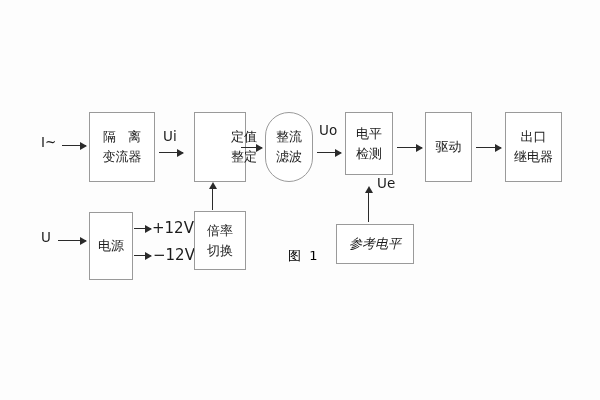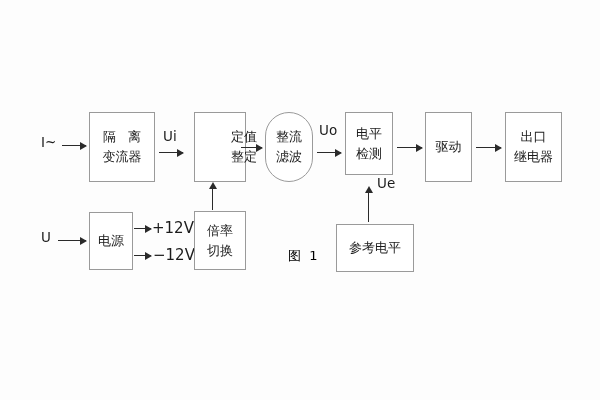--- a/index.html
+++ b/index.html
@@ -125,38 +125,38 @@
     <span class="ln">驱动</span>
   </div>
 
   <div class="arrow-h" style="left:476px; top:147px; width:25px;"></div>
 
   <div class="box" style="left:505px; top:112px; width:57px; height:70px;">
     <span class="ln">出口</span>
     <span class="ln">继电器</span>
   </div>
 
-  <div class="box single" style="left:89px; top:212px; width:44px; height:58px;">
+  <div class="box single" style="left:89px; top:212px; width:44px; height:68px;">
     <span class="ln">电源</span>
   </div>
 
   <div class="arrow-h" style="left:134px; top:228px; width:17px;"></div>
   <div class="lbl" style="left:152px; top:221px;">+12V</div>
 
   <div class="arrow-h" style="left:134px; top:255px; width:17px;"></div>
   <div class="lbl" style="left:153px; top:248px;">−12V</div>
 
   <div class="box" style="left:186px; top:211px; width:52px; height:59px;margin-left:8px;">
     <span class="ln">倍率</span>
     <span class="ln">切换</span>
   </div>
 
   <div class="arrow-v-up" style="left:212px; top:188px; height:22px;"></div>
 
-  <div class="box single" style="left:336px; top:224px; width:78px; height:48px;">
+  <div class="box single" style="left:336px; top:224px; width:78px; height:40px;font-style:italic;">
     <span class="ln">参考电平</span>
   </div>
 
   <div class="arrow-v-up" style="left:368px; top:192px; height:30px;"></div>
   <div class="lbl sig" style="left:377px; top:177px;">Ue</div>
 
   <div class="caption" style="left:288px; top:247px;">图 1</div>
 
 </div>
 

